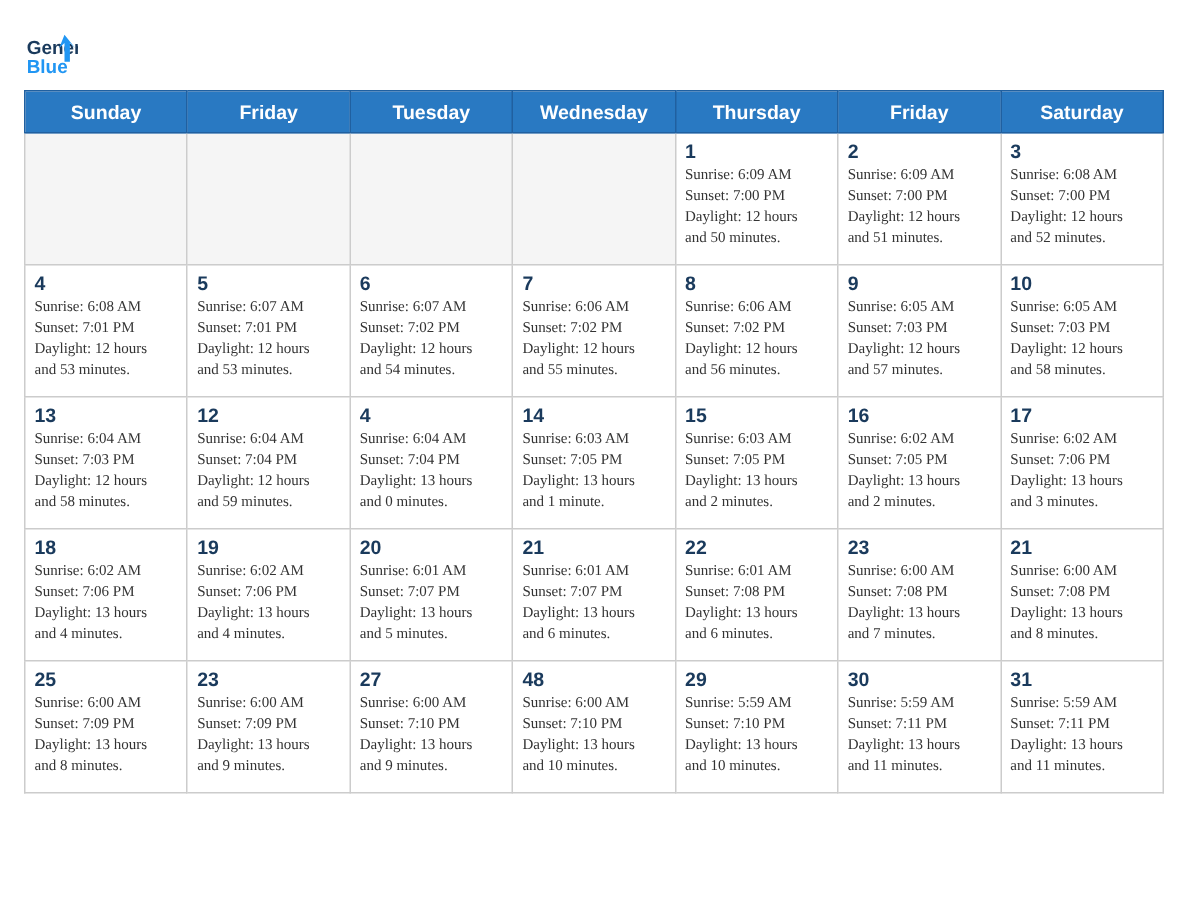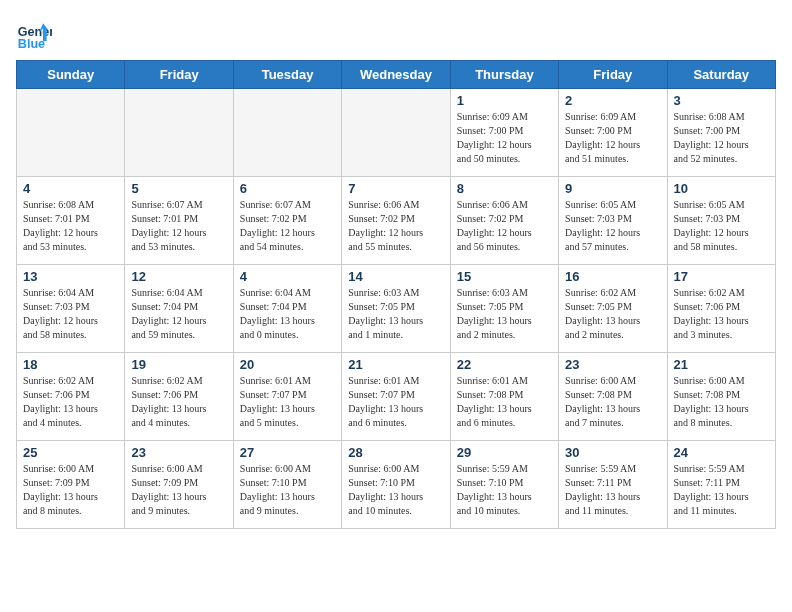--- a/index.html
+++ b/index.html
@@ -310,42 +310,42 @@
 and 9 minutes.</div>
         </td>
         <td>
           <span class="day-number">27</span>
           <div class="day-info" style="white-space: pre-line;">Sunrise: 6:00 AM
 Sunset: 7:10 PM
 Daylight: 13 hours
 and 9 minutes.</div>
         </td>
         <td>
-          <span class="day-number">28</span>
+          <span class="day-number">48</span>
           <div class="day-info" style="white-space: pre-line;">Sunrise: 6:00 AM
 Sunset: 7:10 PM
 Daylight: 13 hours
 and 10 minutes.</div>
         </td>
         <td>
           <span class="day-number">29</span>
           <div class="day-info" style="white-space: pre-line;">Sunrise: 5:59 AM
 Sunset: 7:10 PM
 Daylight: 13 hours
 and 10 minutes.</div>
         </td>
         <td>
           <span class="day-number">30</span>
           <div class="day-info" style="white-space: pre-line;">Sunrise: 5:59 AM
 Sunset: 7:11 PM
 Daylight: 13 hours
 and 11 minutes.</div>
         </td>
         <td>
-          <span class="day-number">24</span>
+          <span class="day-number">31</span>
           <div class="day-info" style="white-space: pre-line;">Sunrise: 5:59 AM
 Sunset: 7:11 PM
 Daylight: 13 hours
 and 11 minutes.</div>
         </td>
       </tr>
     </tbody>
 </table>
 
 </body></html>

